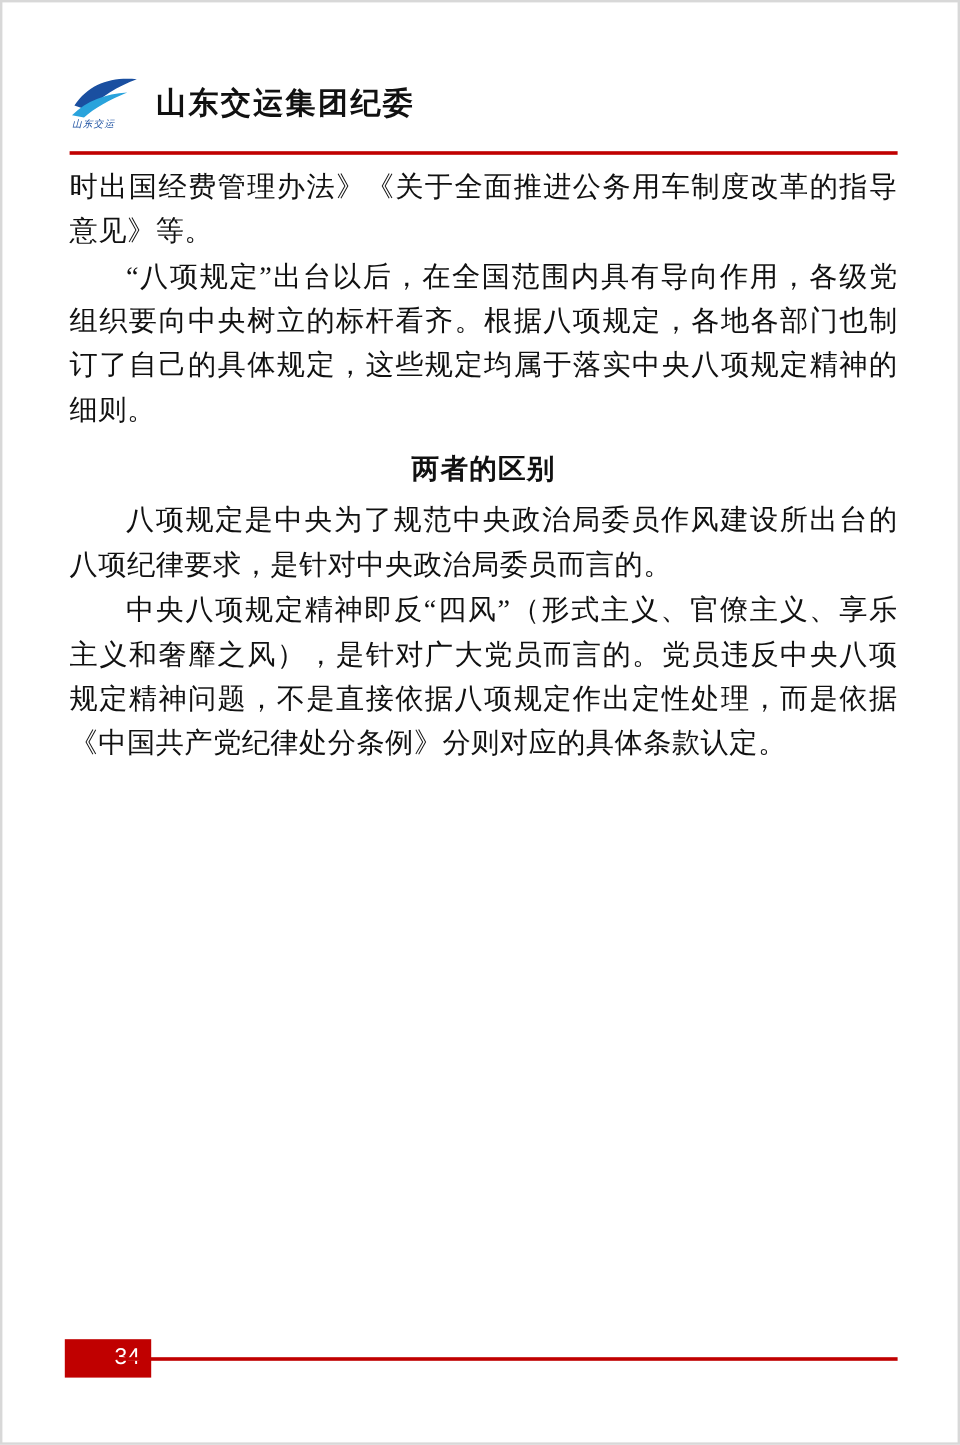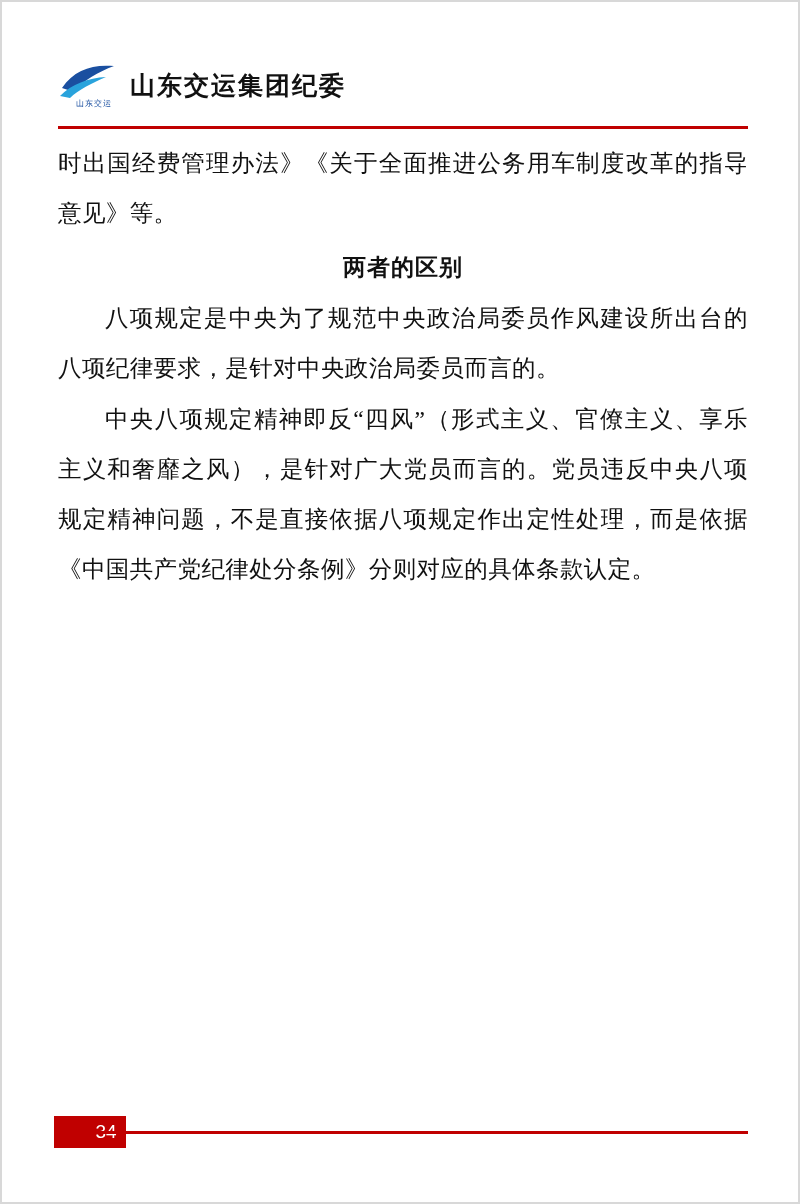--- a/index.html
+++ b/index.html
@@ -39,27 +39,28 @@
   .logo {
     width: 60px;
     height: 46px;
     position: relative;
     margin-right: 12px;
     flex: none;
   }
   .logo svg { display: block; }
   .logo-caption {
     position: absolute;
-    left: 18px;
+    left: 2px;
     bottom: -1px;
     font-size: 8px;
     letter-spacing: 1px;
     color: #1a4fa0;
     font-family: "Liberation Sans", sans-serif;
     white-space: nowrap;
+    font-style: italic;
   }
   .header-title {
     font-family: Liberation Serif, serif;
     font-weight: bold;
     font-size: 25px;
     letter-spacing: 2px;
     color: #111;
   }
 
   
@@ -75,21 +76,21 @@
   
   .content {
     position: absolute;
     left: 56px;
     top: 136px;
     width: 690px;
   }
   p.para {
     margin: 0 0 1px 0;
     font-size: 23.5px;
-    line-height: 50px;
+    line-height: 37px;
     text-align: justify;
     text-justify: inter-ideograph;
     letter-spacing: 0.4px;
     color: #111;
   }
   p.indent { text-indent: 2em; }
 
   h2.subhead {
     margin: 6px 0 2px 0;
     text-align: center;
@@ -146,20 +147,21 @@
       </svg>
       <span class="logo-caption">山东交运</span>
     </div>
     <div class="header-title">山东交运集团纪委</div>
   </div>
 
   <div class="head-rule"></div>
 
   <div class="content">
     <p class="para">时出国经费管理办法》《关于全面推进公务用车制度改革的指导意见》等。</p>
+    <p class="para indent">“八项规定”出台以后，在全国范围内具有导向作用，各级党组织要向中央树立的标杆看齐。根据八项规定，各地各部门也制订了自己的具体规定，这些规定均属于落实中央八项规定精神的细则。</p>
 
     <h2 class="subhead">两者的区别</h2>
 
     <p class="para indent">八项规定是中央为了规范中央政治局委员作风建设所出台的八项纪律要求，是针对中央政治局委员而言的。</p>
     <p class="para indent">中央八项规定精神即反“四风”（形式主义、官僚主义、享乐主义和奢靡之风），是针对广大党员而言的。党员违反中央八项规定精神问题，不是直接依据八项规定作出定性处理，而是依据《中国共产党纪律处分条例》分则对应的具体条款认定。</p>
 
   </div>
 
   <div class="footer">
     <div class="page-badge">34</div>

